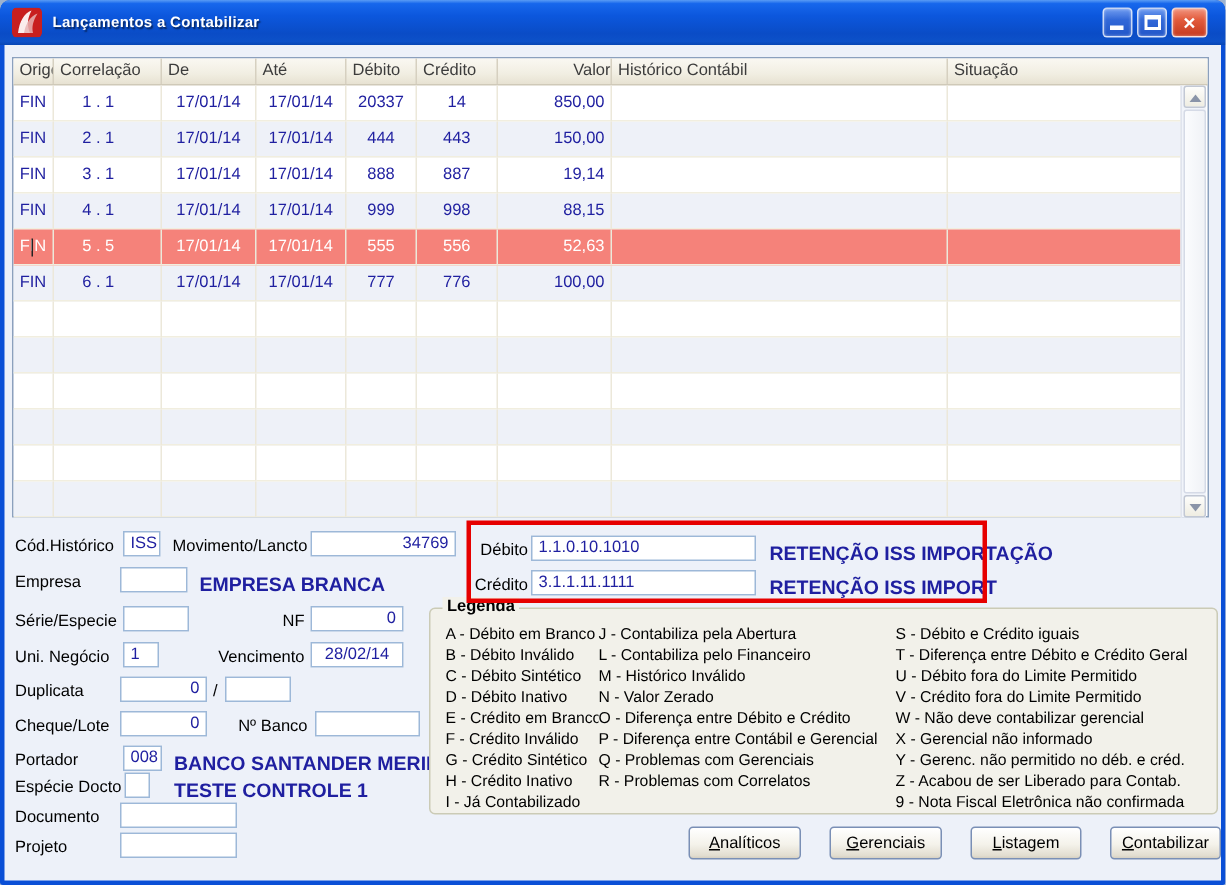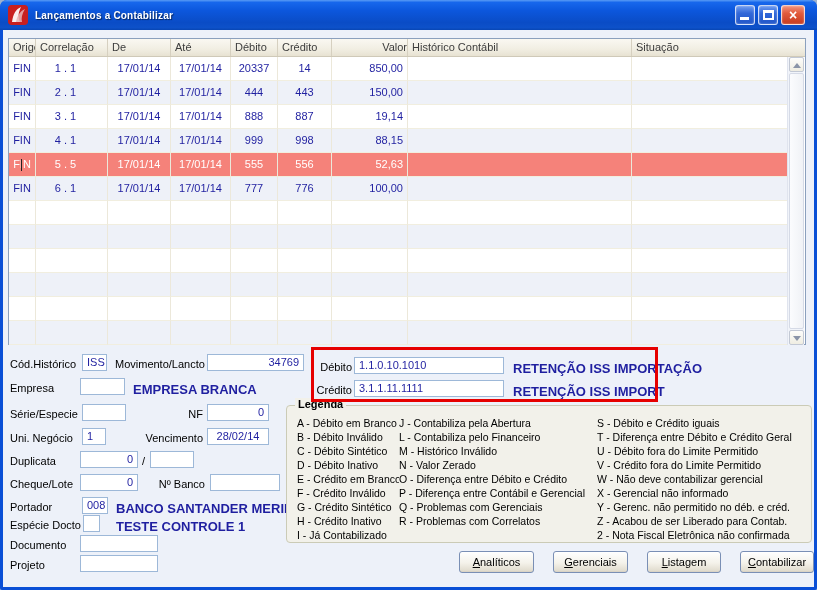--- a/index.html
+++ b/index.html
@@ -346,21 +346,21 @@
       </div>
     <div class="legend-col" id="legend-col3">
         <div>S - Débito e Crédito iguais</div>
         <div>T - Diferença entre Débito e Crédito Geral</div>
         <div>U - Débito fora do Limite Permitido</div>
         <div>V - Crédito fora do Limite Permitido</div>
         <div>W - Não deve contabilizar gerencial</div>
         <div>X - Gerencial não informado</div>
         <div>Y - Gerenc. não permitido no déb. e créd.</div>
         <div>Z - Acabou de ser Liberado para Contab.</div>
-        <div>2 - Nota Fiscal Eletrônica não confirmada</div>
+        <div>9 - Nota Fiscal Eletrônica não confirmada</div>
       </div>
   </div>
 
   <button class="xp-btn" id="btn-analiticos"><u>A</u>nalíticos</button>
   <button class="xp-btn" id="btn-gerenciais"><u>G</u>erenciais</button>
   <button class="xp-btn" id="btn-listagem"><u>L</u>istagem</button>
   <button class="xp-btn" id="btn-contabilizar"><u>C</u>ontabilizar</button>
 
 </div>
 

